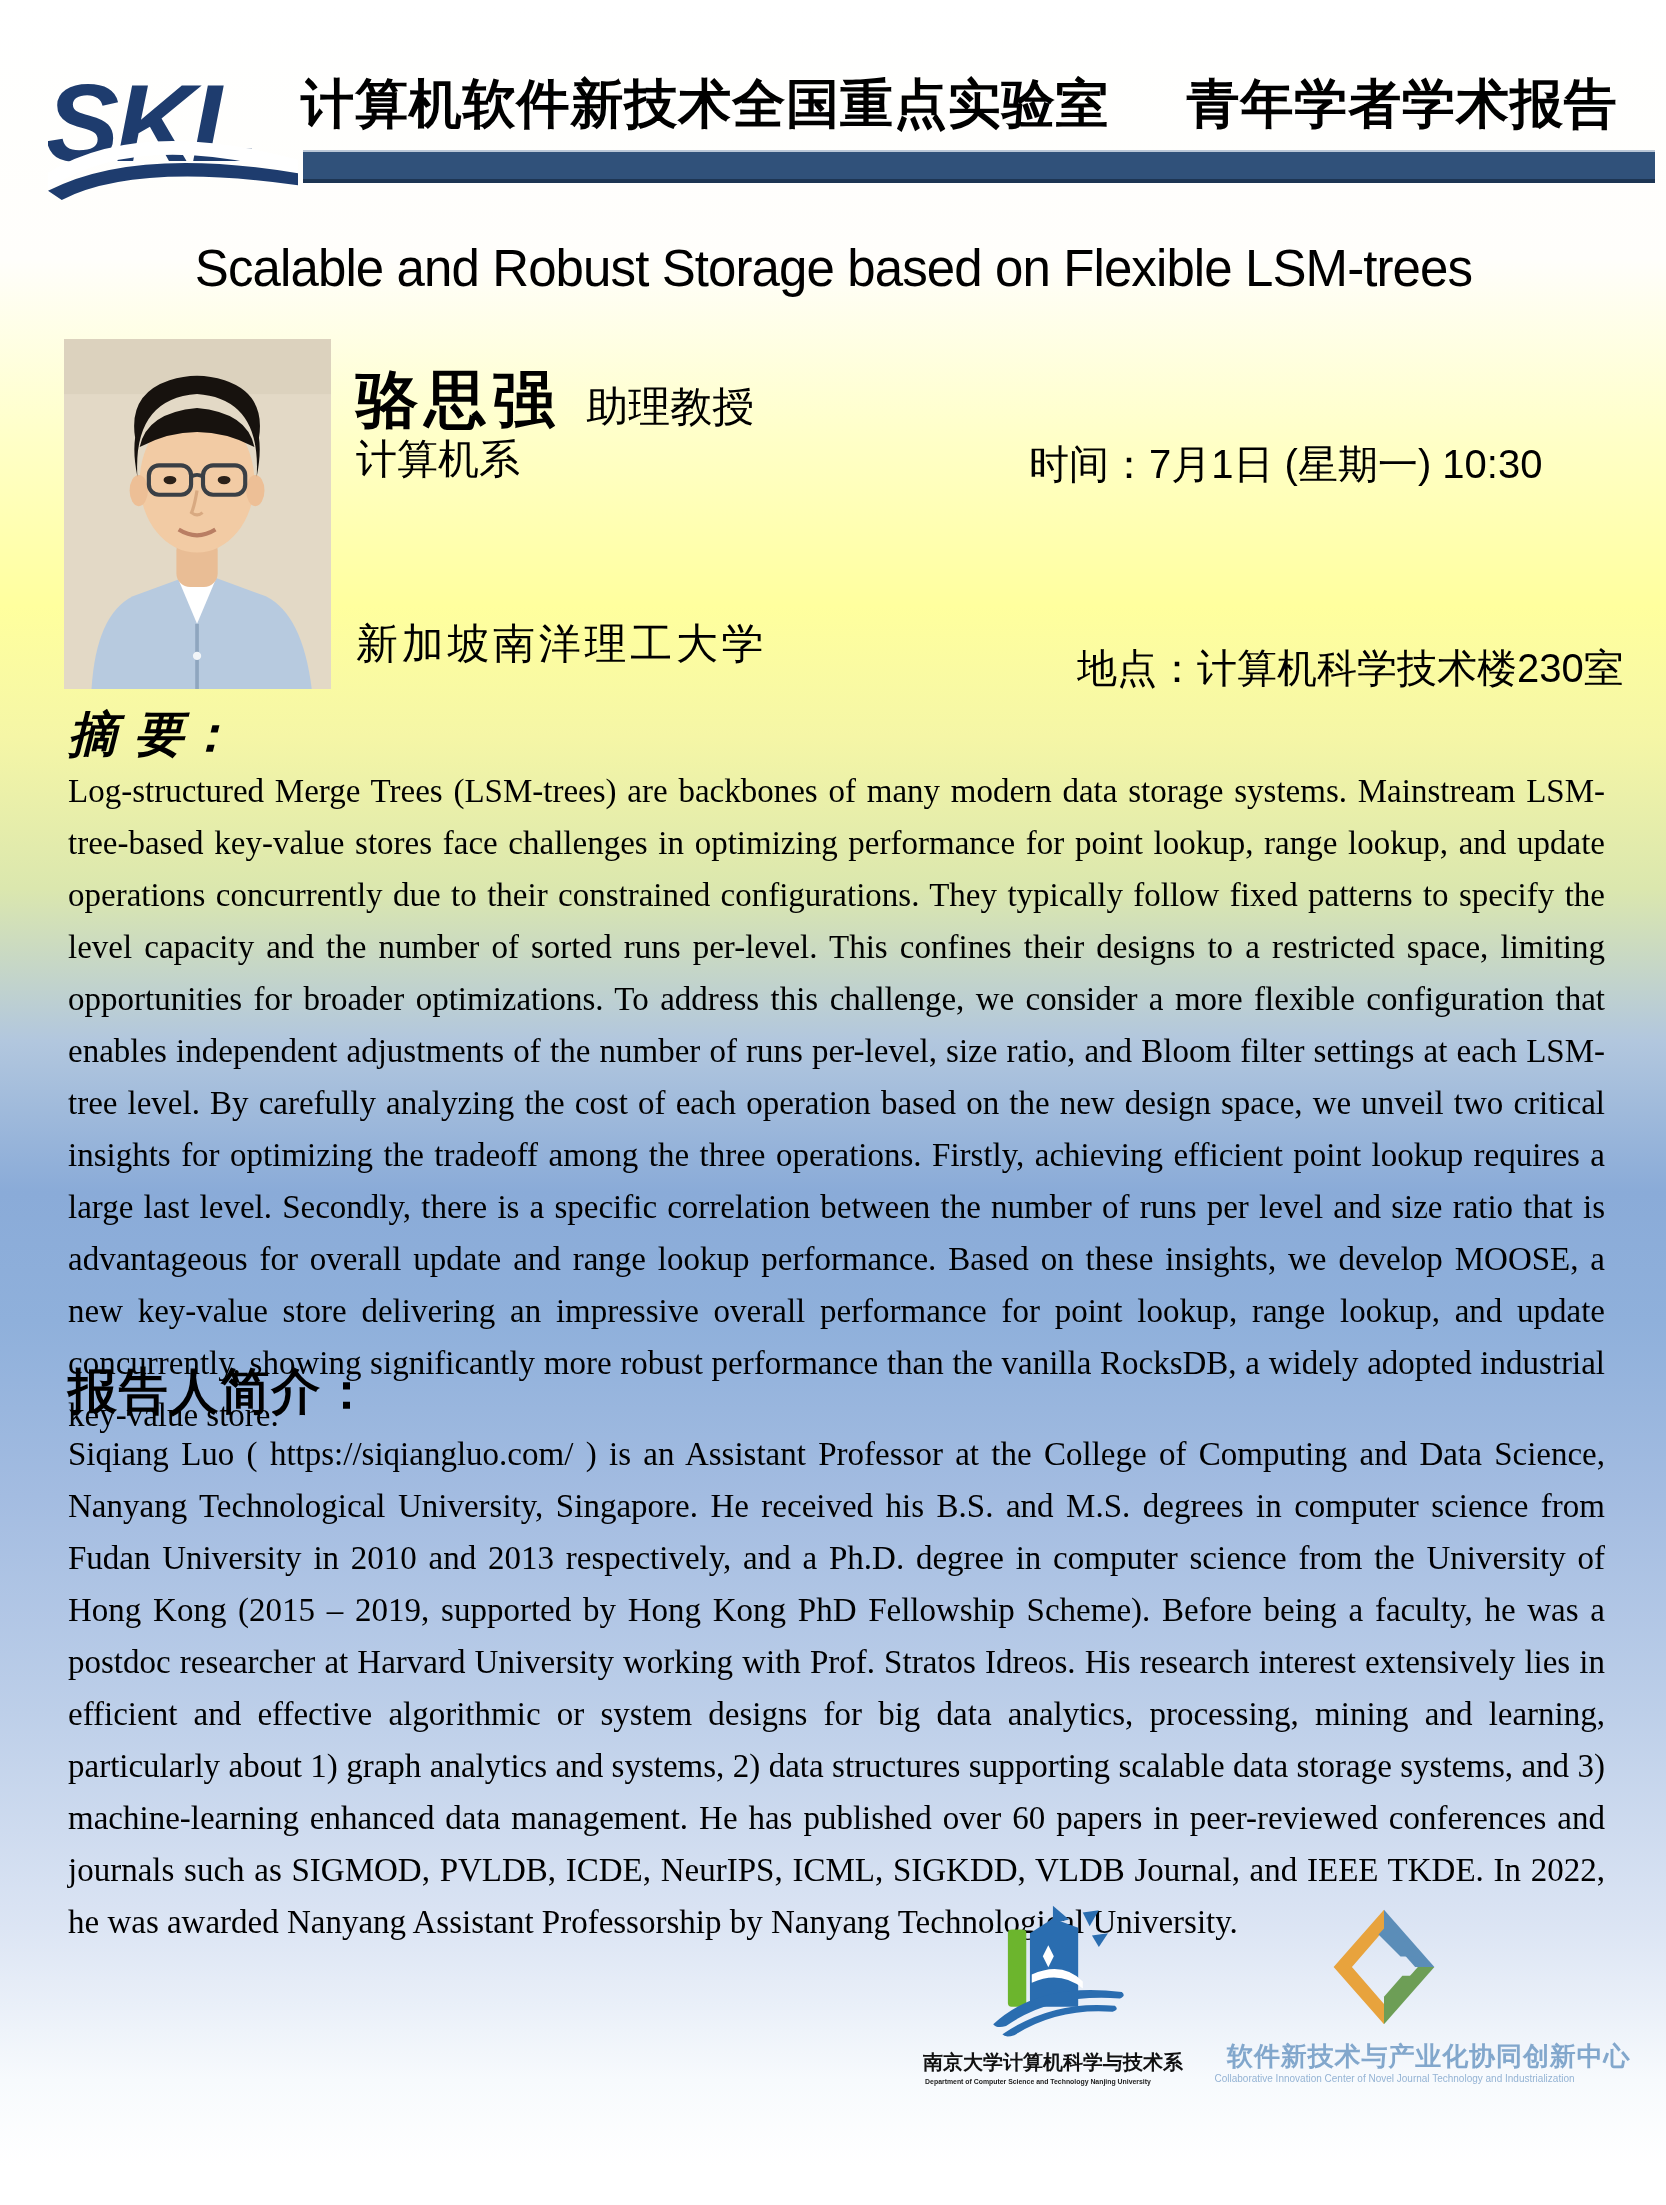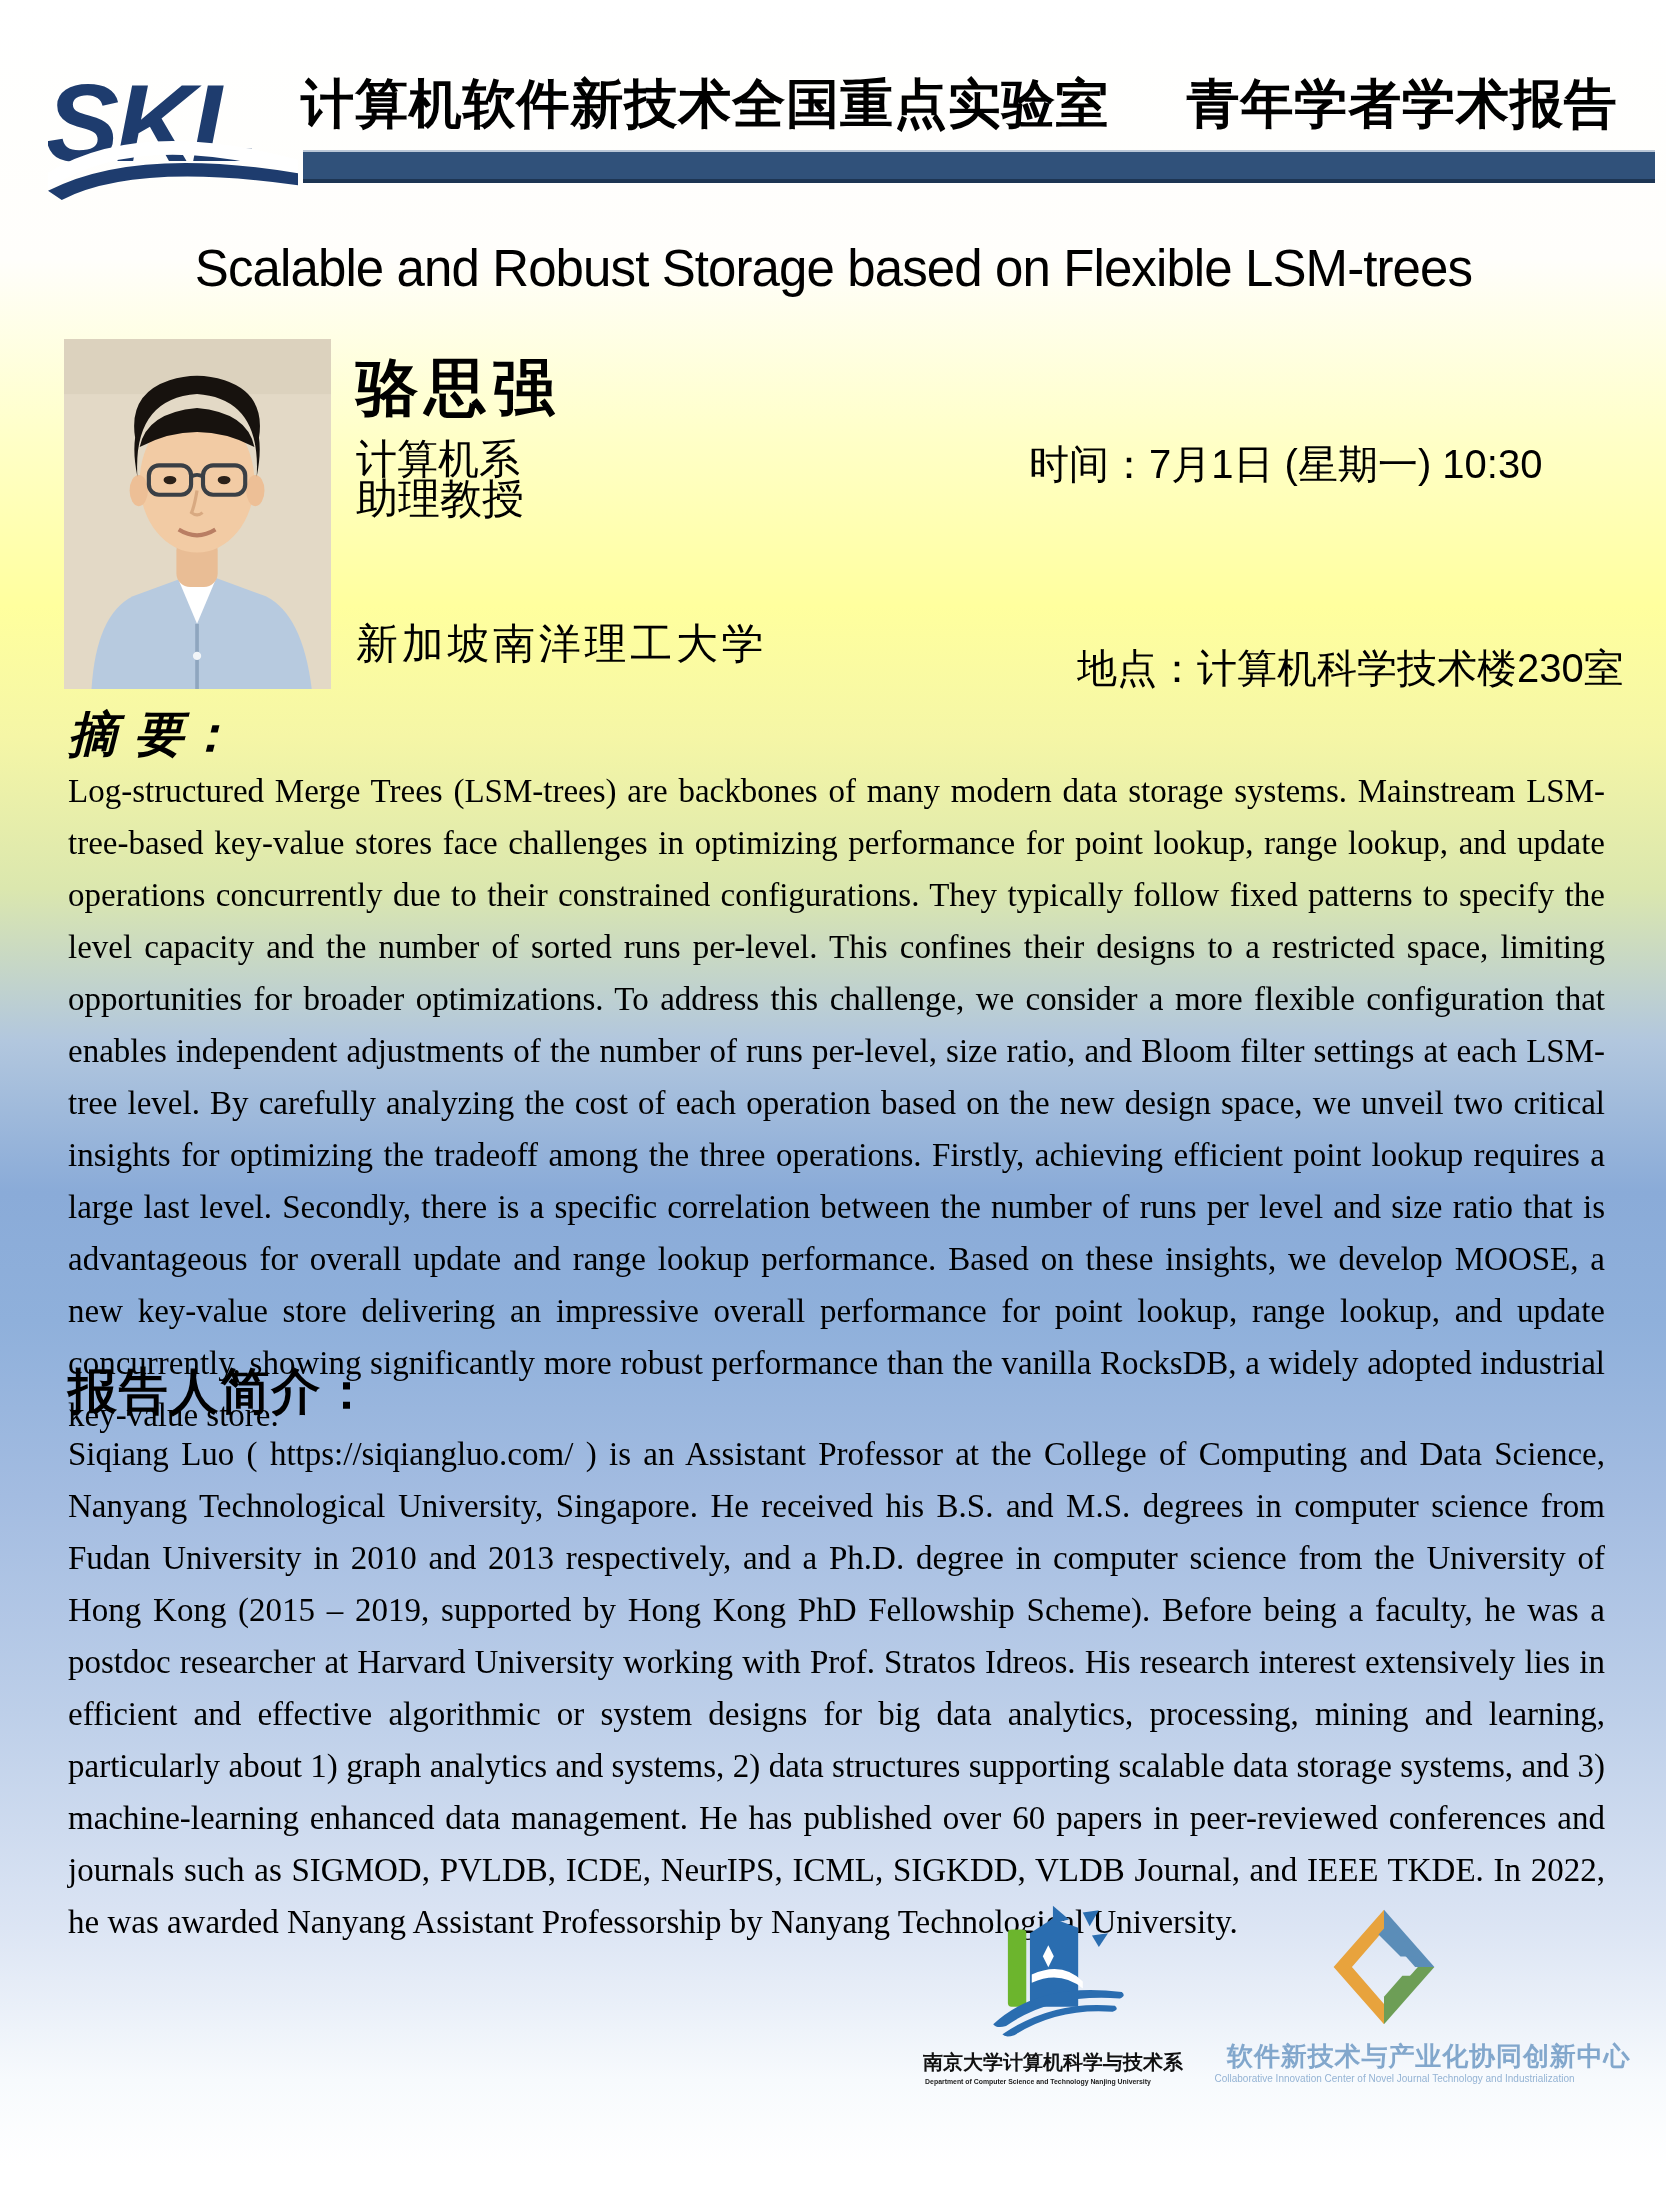--- a/index.html
+++ b/index.html
@@ -45,21 +45,21 @@
 
   
   .talk-title{
     left:0;top:239px;width:1667px;text-align:center;
     font-size:51px;font-weight:400;letter-spacing:-0.9px;color:#000;
   }
 
   
   .photo{left:64px;top:339px;width:267px;height:350px;}
   .name-row{
-    left:356px;top:346px;display:flex;align-items:baseline;gap:41px;white-space:nowrap;flex-direction:column;
+    left:356px;top:358px;display:flex;align-items:baseline;gap:25px;white-space:nowrap;
   }
   .speaker-name{
     font-family:"DejaVu Serif", serif;
     font-size:62px;font-weight:bold;color:#000;letter-spacing:6.4px;
   }
   .speaker-pos{font-size:42px;color:#000;}
   .speaker-dept{left:356px;top:432px;font-size:41px;color:#000;}
   .speaker-school{left:356px;top:616px;font-size:42px;color:#000;letter-spacing:3.7px;}
   .time-line{left:1029px;top:437px;font-size:40px;color:#000;white-space:nowrap;}
   .venue-line{left:1029px;top:641px;font-size:40px;color:#000;white-space:nowrap;margin-left:48px;}

